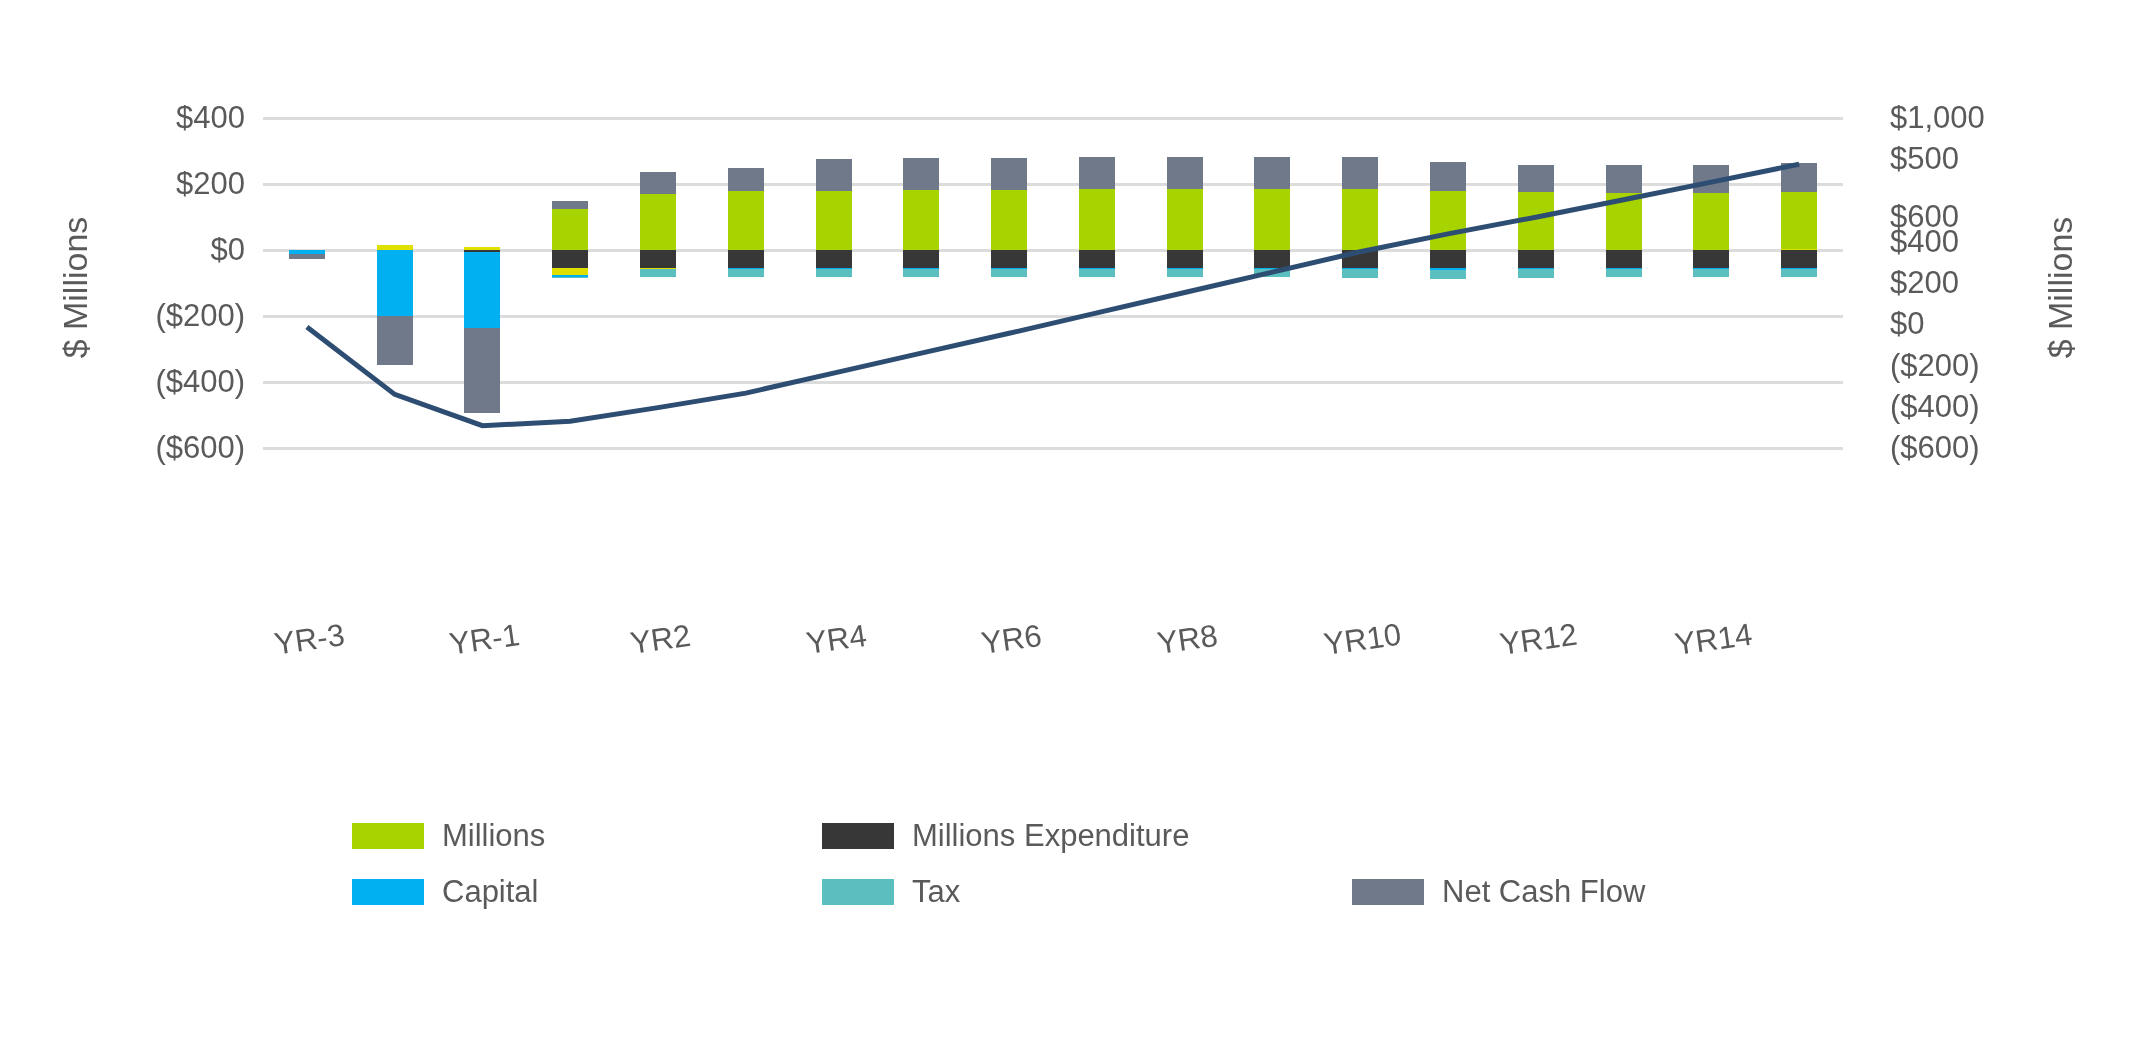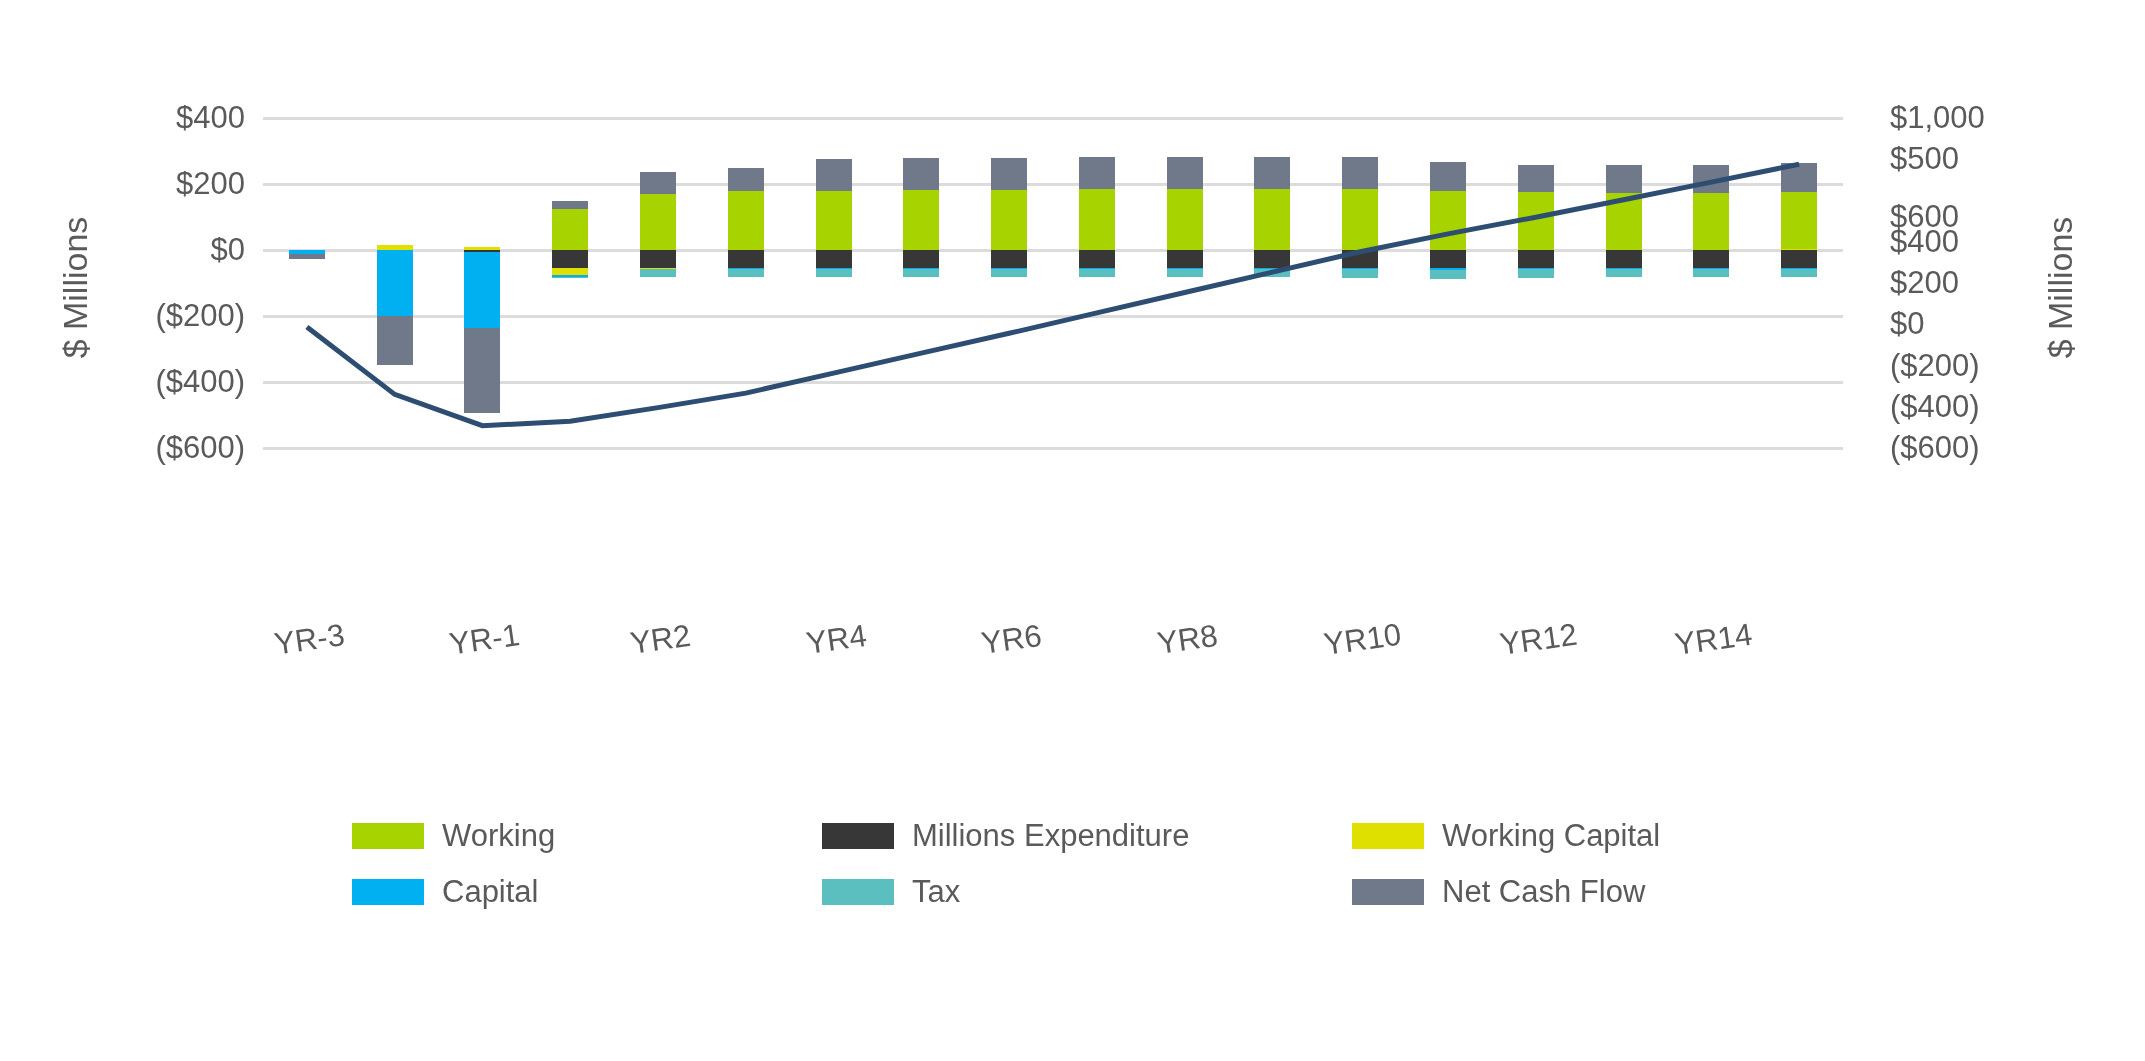--- a/index.html
+++ b/index.html
@@ -243,29 +243,25 @@
       <div class="xtick" style="left: 1138.67px; width: 92px; text-align: center;">YR8</div>
       <div class="xtick" style="left: 1314.22px; width: 92px; text-align: center;">YR10</div>
       <div class="xtick" style="left: 1489.78px; width: 92px; text-align: center;">YR12</div>
       <div class="xtick" style="left: 1665.33px; width: 92px; text-align: center;">YR14</div>
     </div>
 
   <div class="legend" id="legend">
       <div class="legend-row">
         <div class="legend-item c1">
           <span class="swatch" style="background: rgb(167, 212, 0);"></span>
-          <span class="legend-label">Working</span>
+          <span class="legend-label">Millions</span>
         </div>
         <div class="legend-item c2">
           <span class="swatch" style="background: rgb(55, 55, 55);"></span>
           <span class="legend-label">Millions Expenditure</span>
-        </div>
-        <div class="legend-item c3">
-          <span class="swatch" style="background: rgb(224, 224, 0);"></span>
-          <span class="legend-label">Working Capital</span>
         </div>
       </div>
       <div class="legend-row">
         <div class="legend-item c1">
           <span class="swatch" style="background: rgb(0, 176, 240);"></span>
           <span class="legend-label">Capital</span>
         </div>
         <div class="legend-item c2">
           <span class="swatch" style="background: rgb(92, 191, 191);"></span>
           <span class="legend-label">Tax</span>

